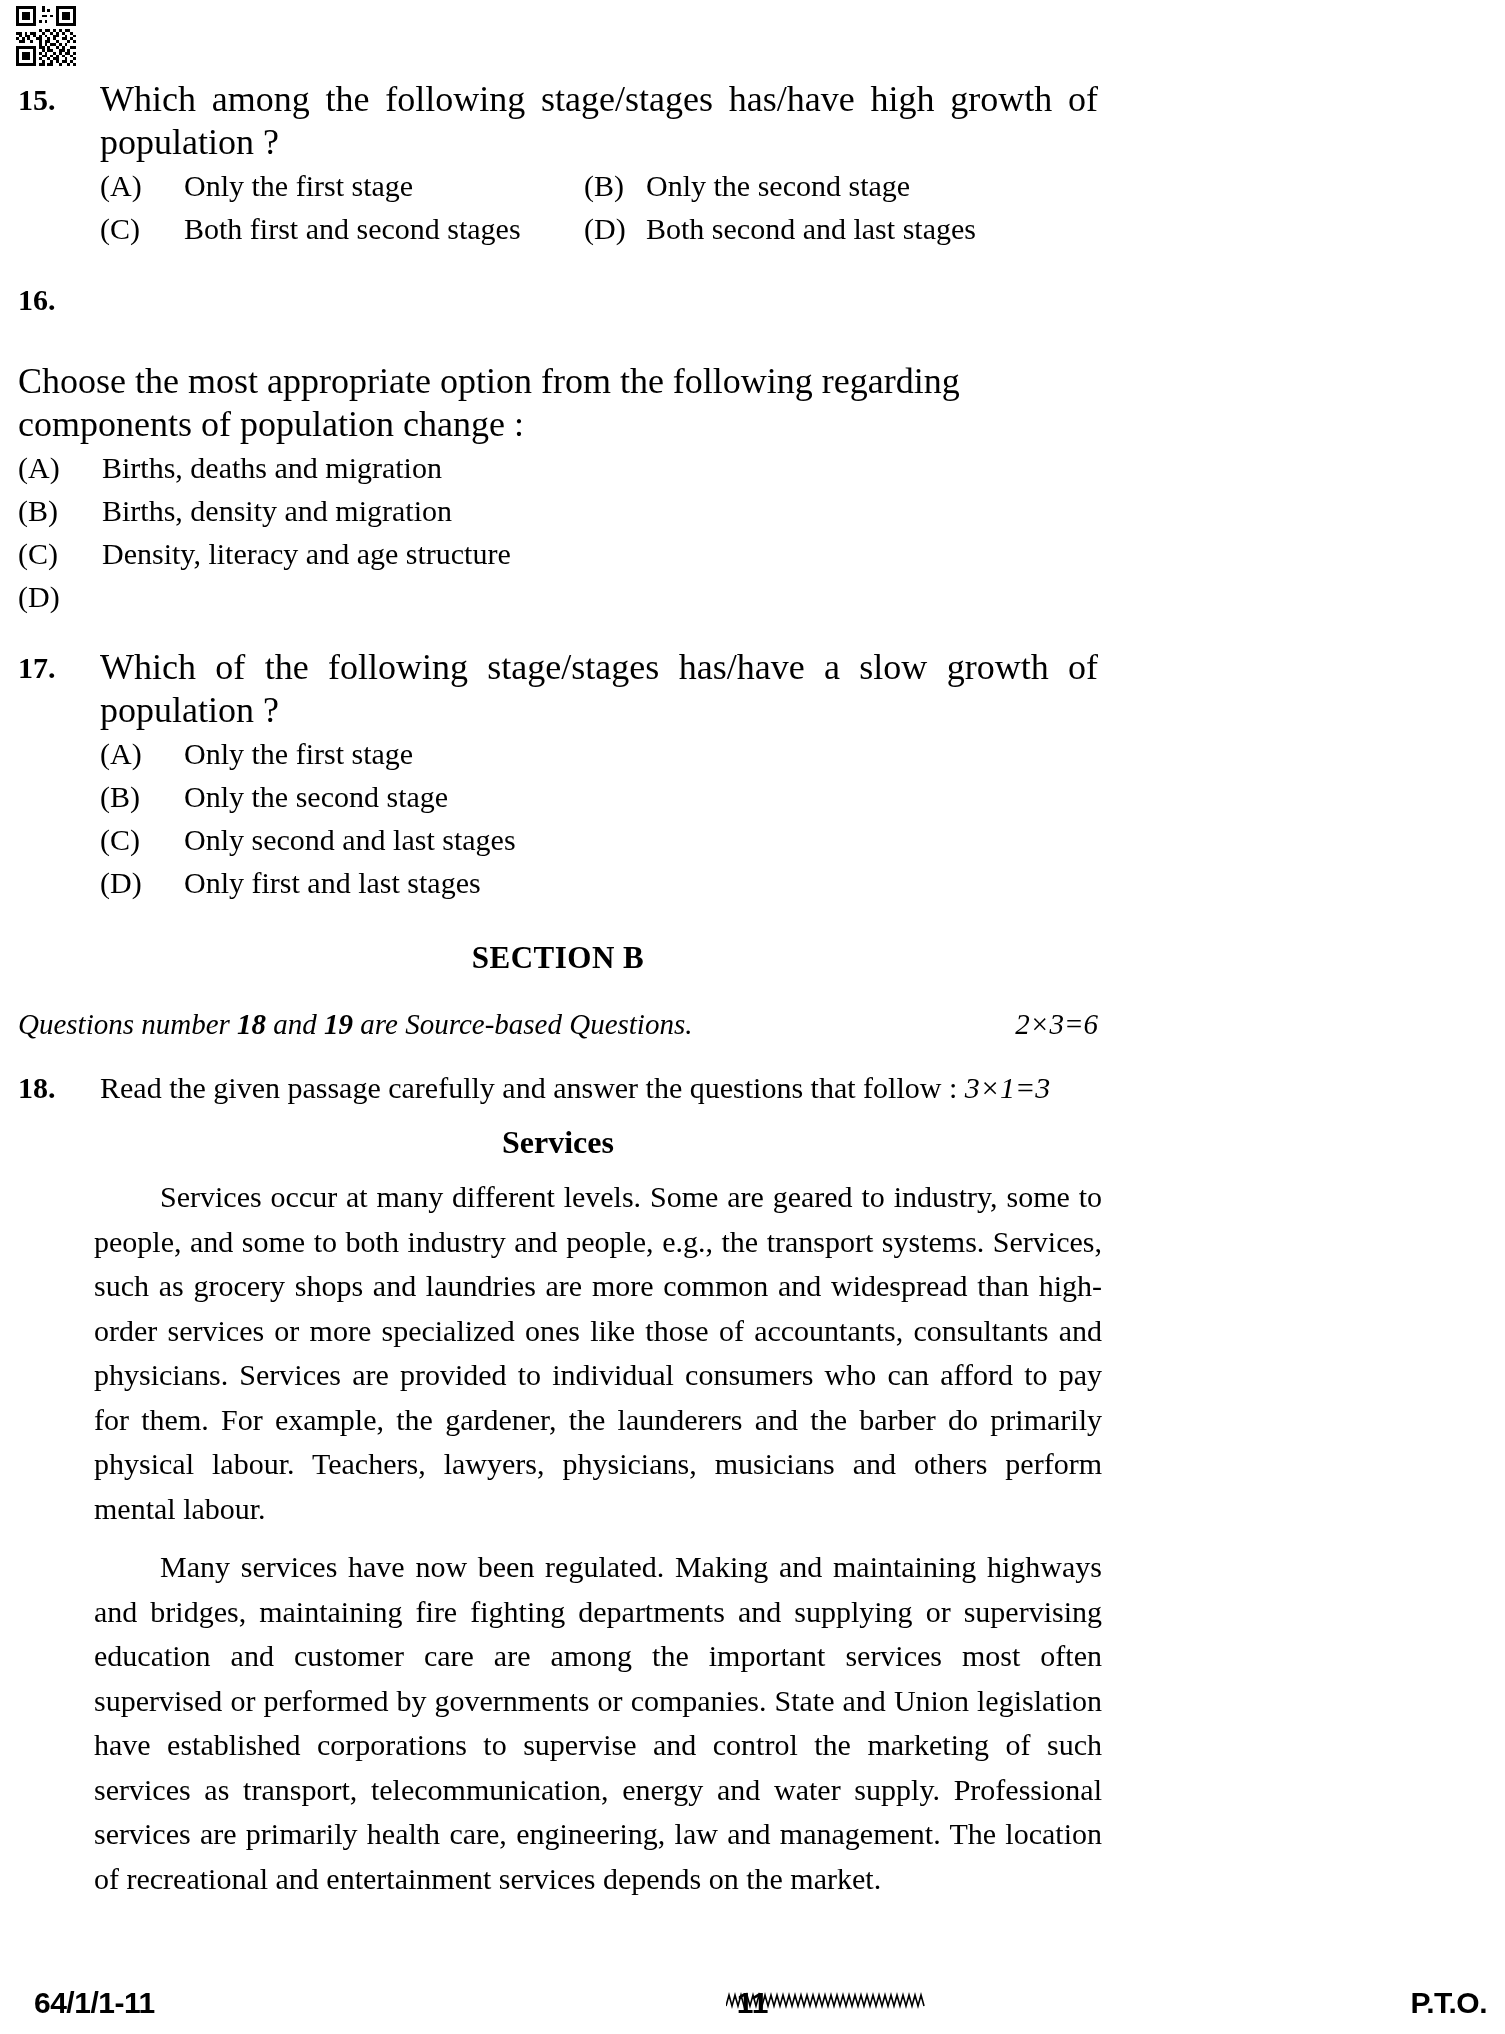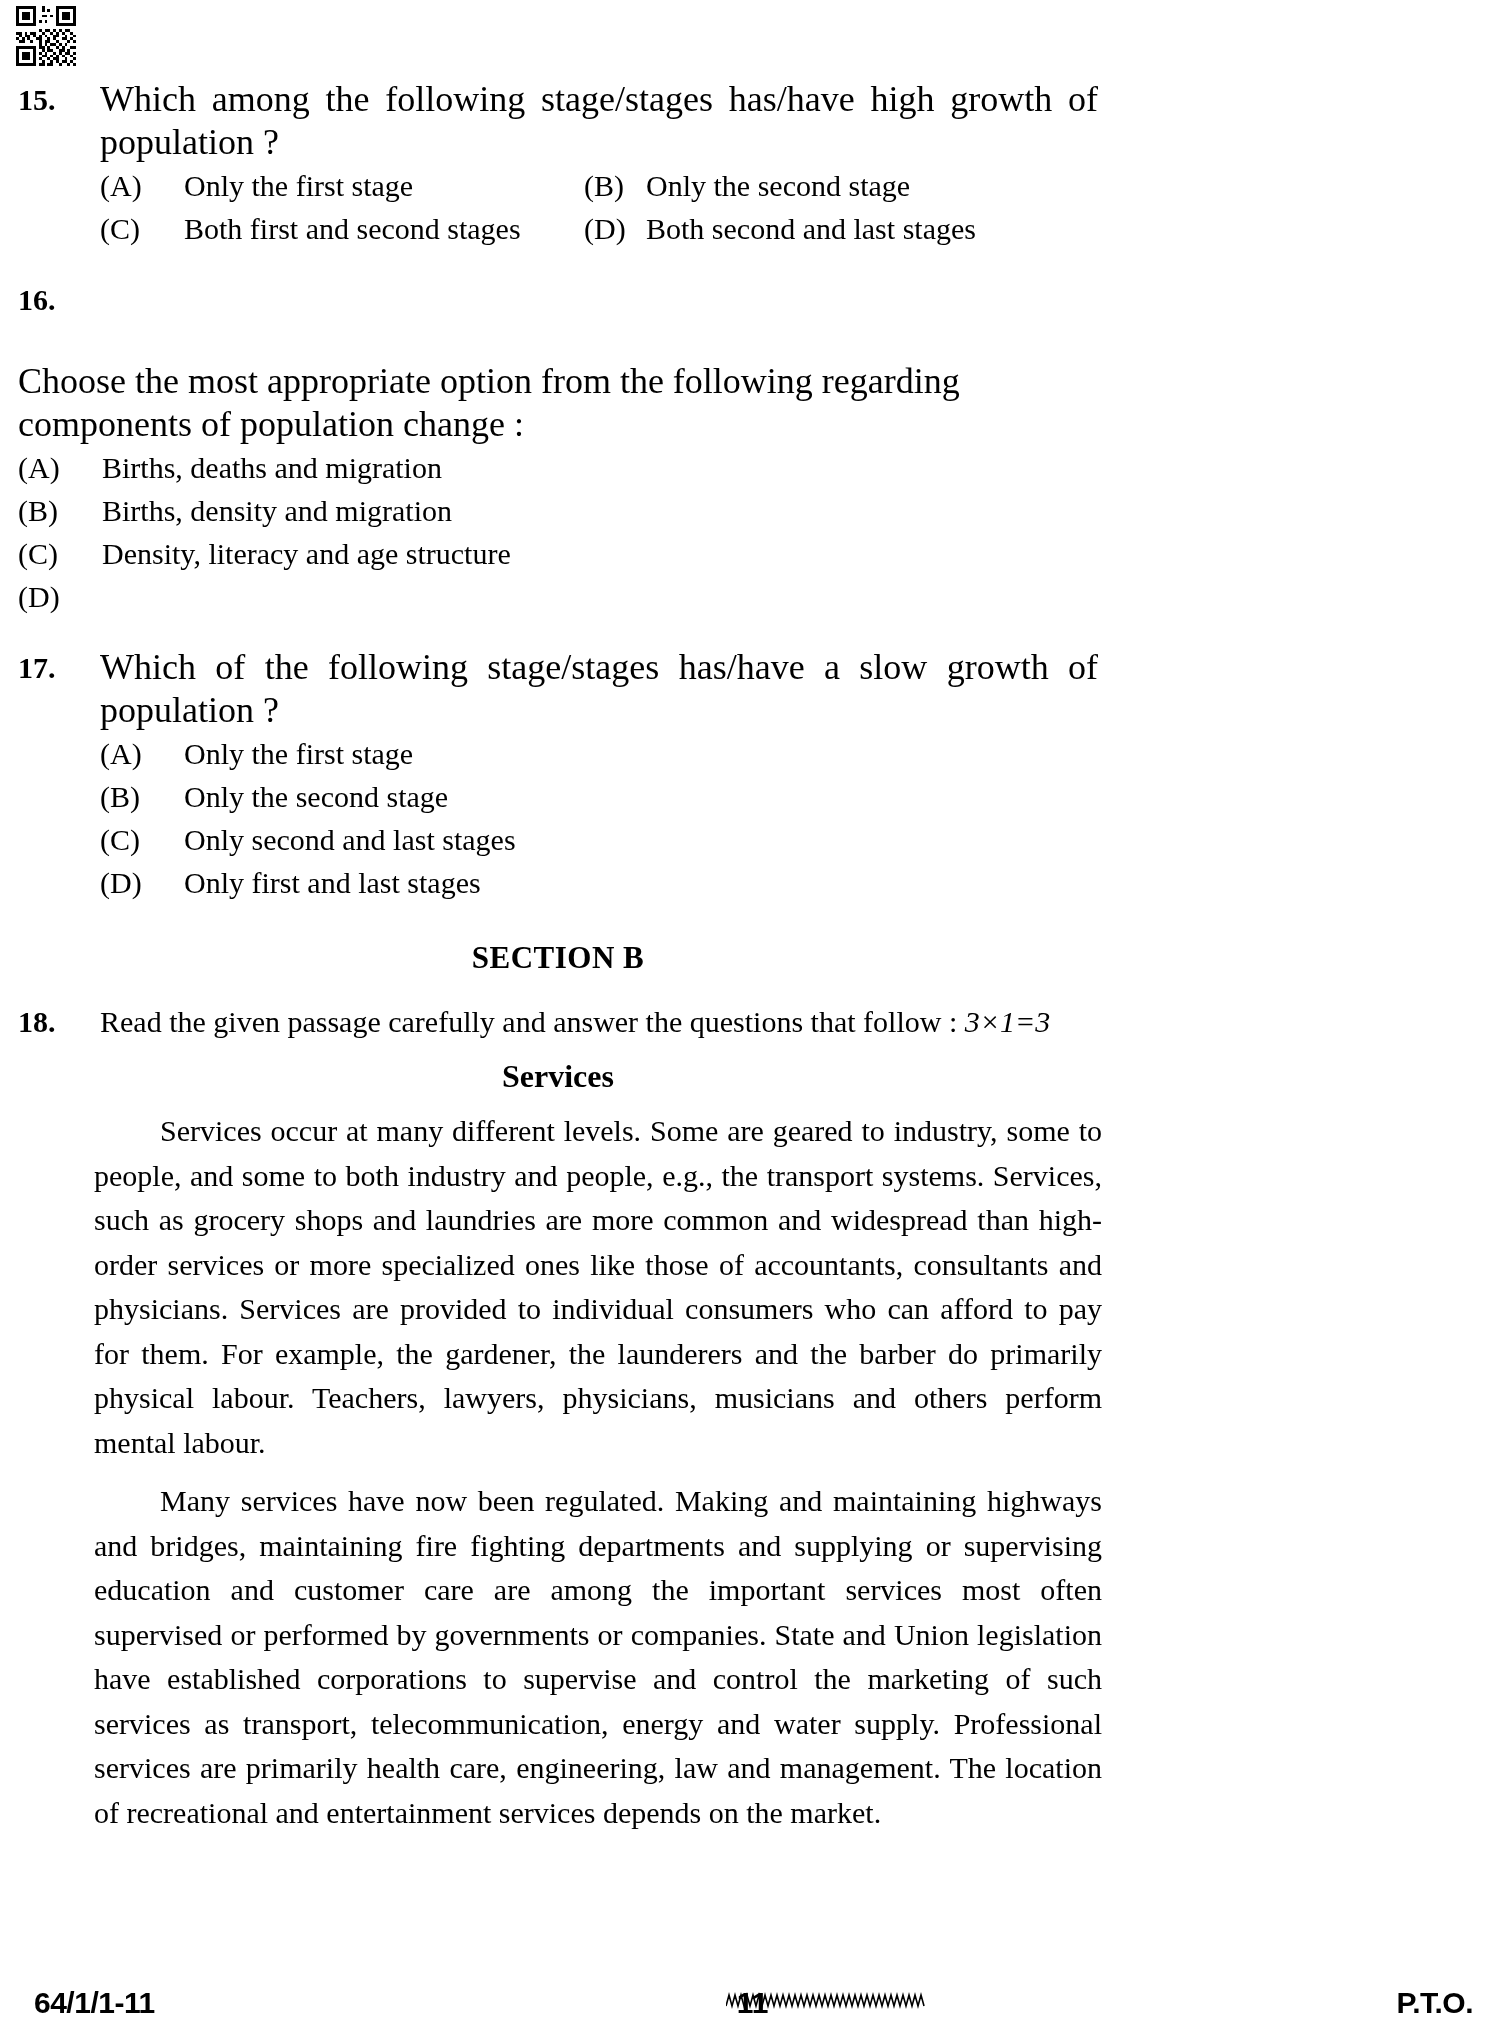--- a/index.html
+++ b/index.html
@@ -204,21 +204,21 @@
   }
   .footer-wave {
     position: absolute;
     left: 708px;
     bottom: 8px;
     width: 200px;
     height: 22px;
   }
   .footer-pto {
     position: absolute;
-    right: 14px;
+    right: 0;
     bottom: 0;
     font-size: 30px;
     font-weight: bold;
     font-family: "Liberation Sans", sans-serif;
     letter-spacing: -0.5px;
   }
 </style>
 </head>
 <body>
 
@@ -409,20 +409,24 @@
           <div class="opt-row">
             <span class="opt-label">(D)</span>
             <span class="opt-text">Only first and last stages</span>
           </div>
         </div>
       </div>
     </div>
 
     <div class="section-head">SECTION B</div>
 
+    <div class="instruction">
+      <div class="ins-text"><span>Questions number </span><b>18</b><span> and </span><b>19</b><span> are Source-based Questions.</span></div>
+      <div class="marks">2×3=6</div>
+    </div>
 
     <div class="q18-line">
       <div class="q-num">18.</div>
       <div class="q18-text"><span>Read the given passage carefully and answer the questions that follow : </span><span class="marks-inline">3×1=3</span></div>
     </div>
 
     <div class="passage-title">Services</div>
 
     <div class="passage">
       <p>Services occur at many different levels. Some are geared to industry, some to people, and some to both industry and people, e.g., the transport systems. Services, such as grocery shops and laundries are more common and widespread than high-order services or more specialized ones like those of accountants, consultants and physicians. Services are provided to individual consumers who can afford to pay for them. For example, the gardener, the launderers and the barber do primarily physical labour. Teachers, lawyers, physicians, musicians and others perform mental labour.</p>

